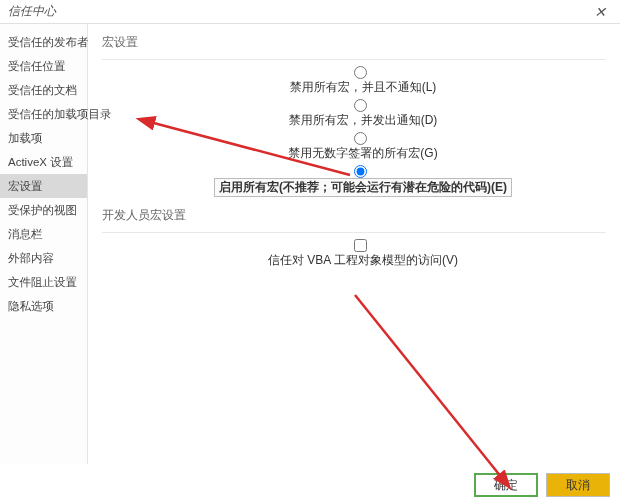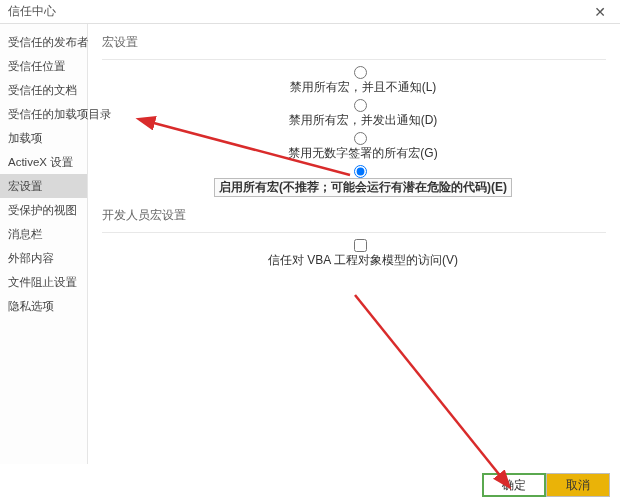--- a/index.html
+++ b/index.html
@@ -15,20 +15,21 @@
   }
   .titlebar {
     height: 24px;
     display: flex;
     align-items: center;
     justify-content: space-between;
     padding: 0 8px;
     border-bottom: 1px solid #e0e0e0;
     font-size: 12px;
     color: #555;
+    font-style: italic;
   }
   .titlebar .close {
     font-size: 14px;
     color: #555;
     cursor: pointer;
     padding: 0 6px;
   }
   .main {
     display: flex;
     height: 440px;
@@ -86,21 +87,21 @@
   .divider {
     border: none;
     border-top: 1px solid #e8e8e8;
     margin: 4px 0 6px 0;
   }
   .footer {
     position: absolute;
     bottom: 6px;
     right: 10px;
     display: flex;
-    gap: 0;
+    gap: 8px;
   }
   .btn {
     min-width: 64px;
     height: 24px;
     border: 1px solid #bdbdbd;
     background: #eab308;
     font-size: 12px;
     color: #333;
     cursor: pointer;
     display: inline-flex;

